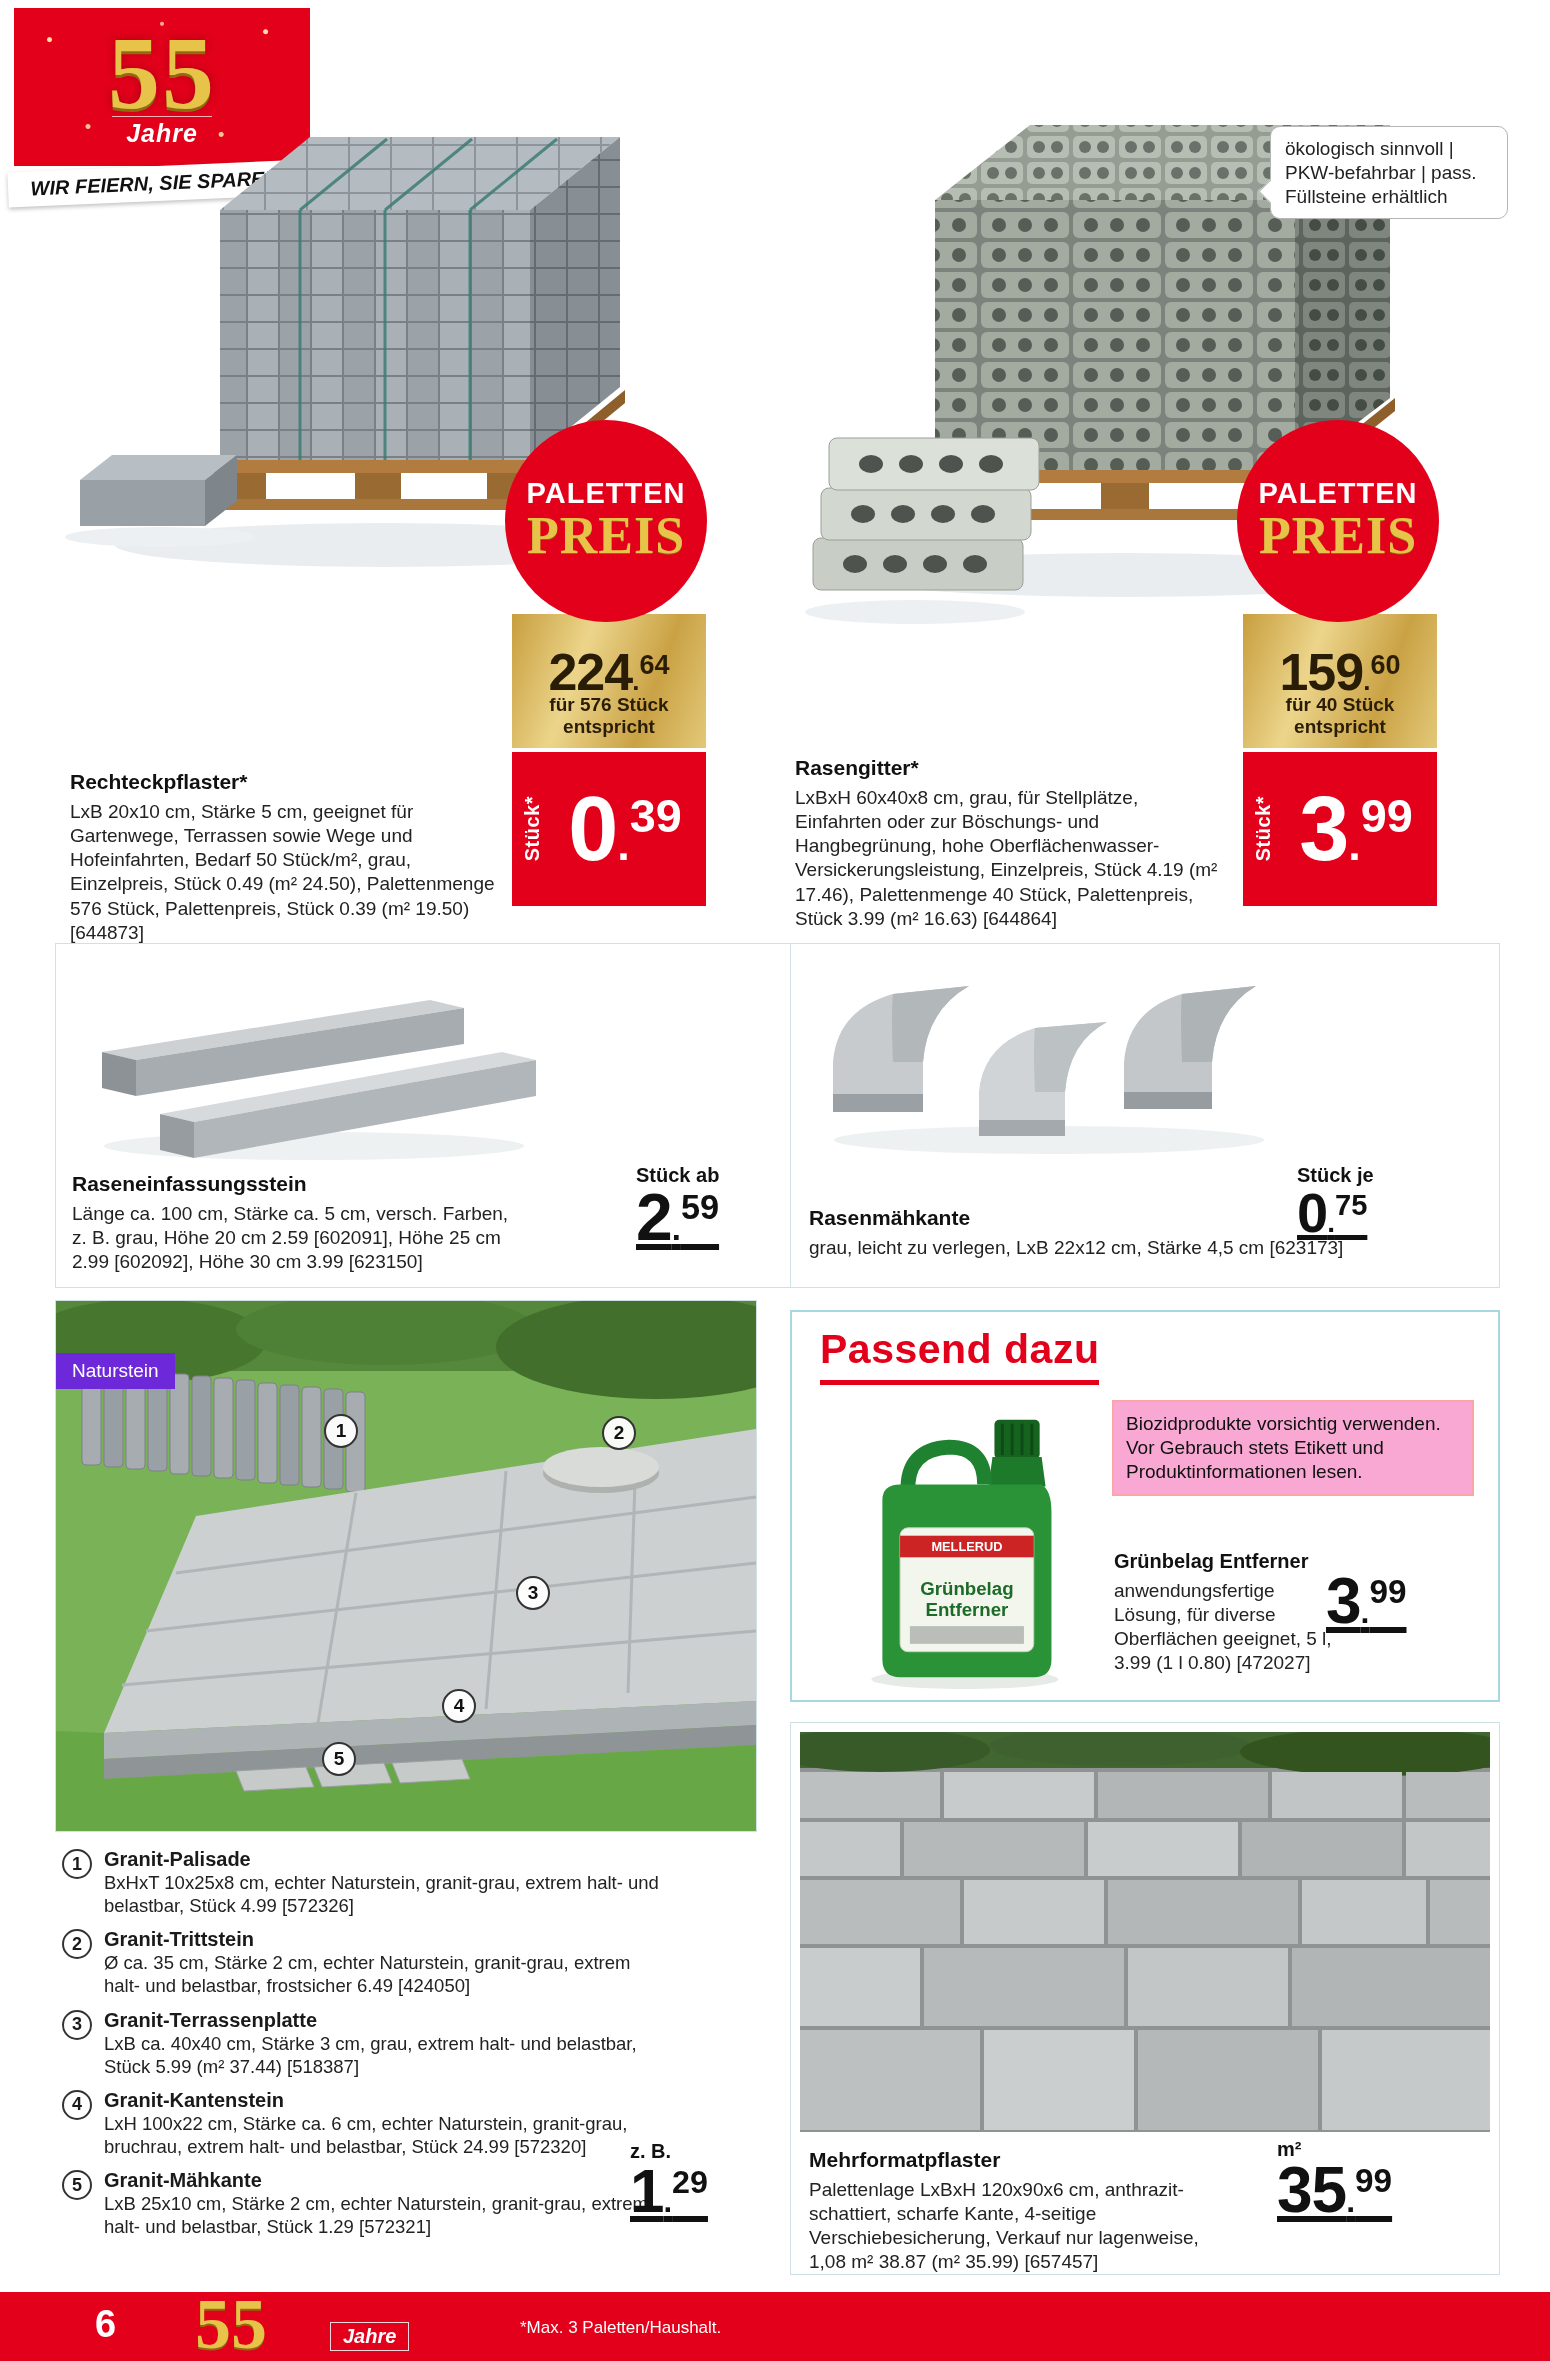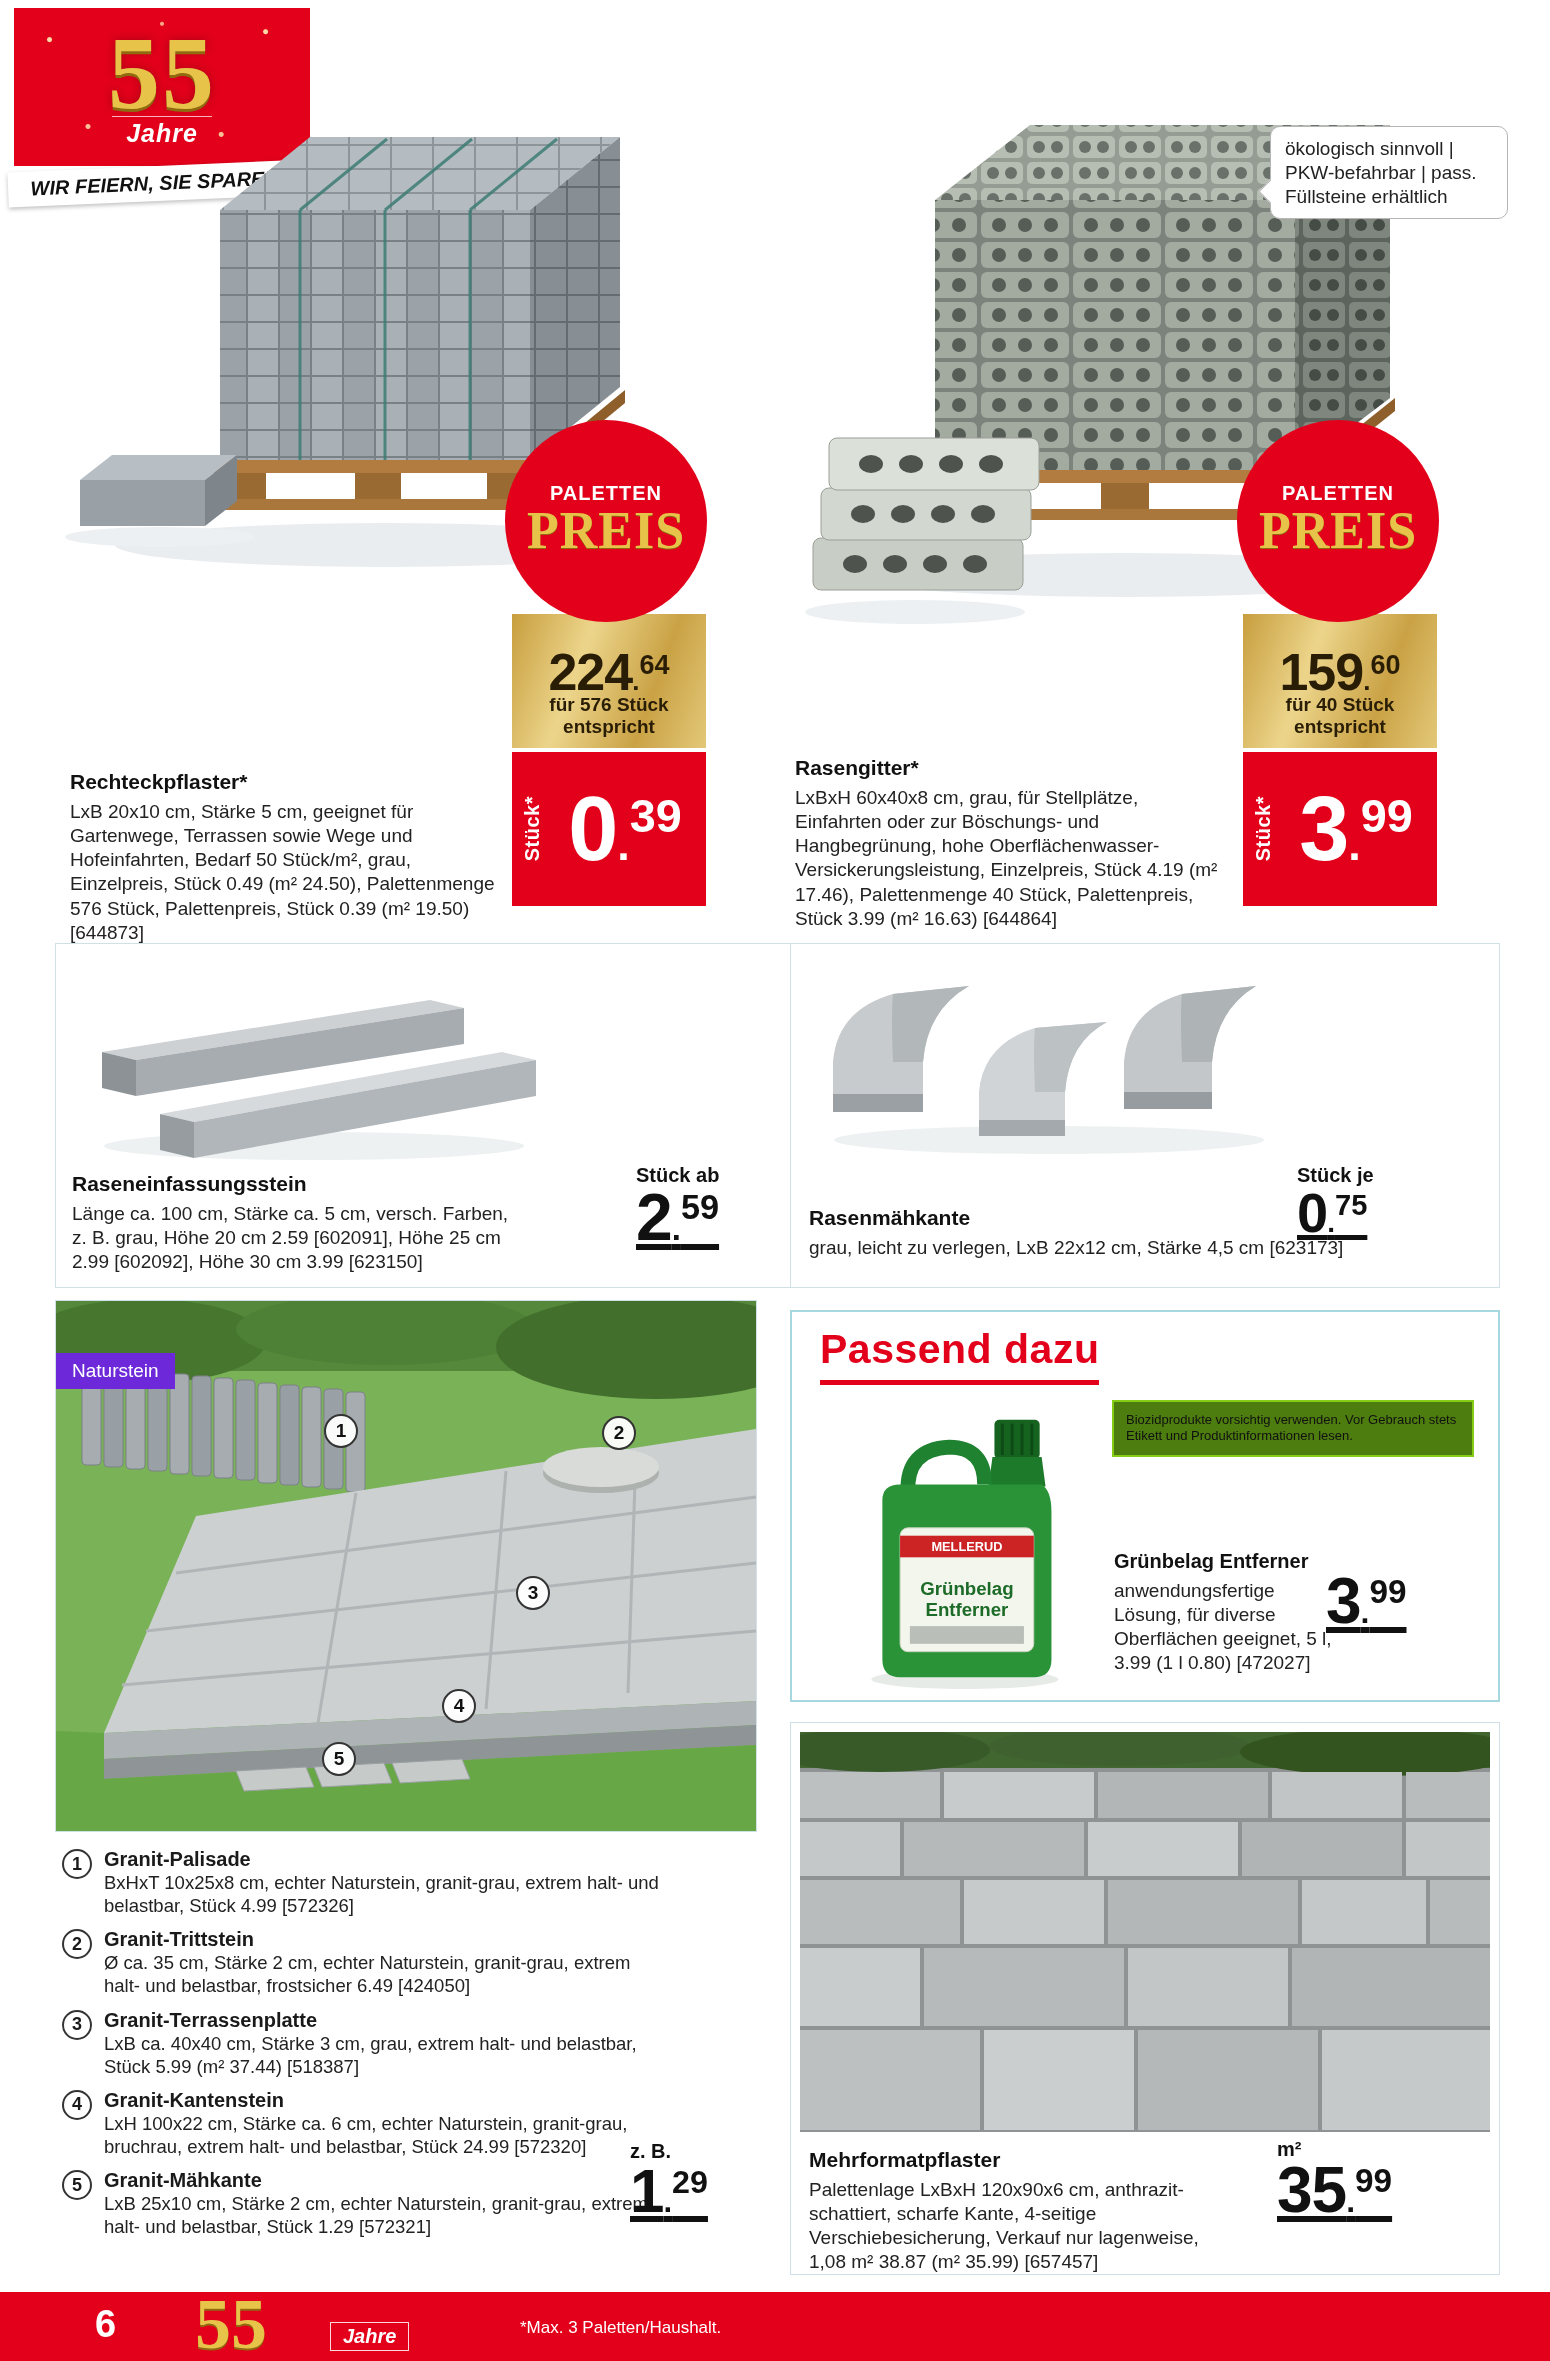--- a/index.html
+++ b/index.html
@@ -32,21 +32,21 @@
     text-align:center; padding:6px 4px; transform:rotate(-2.5deg);
     box-shadow:0 2px 4px rgba(0,0,0,.25);
   }
   .corner-mark { position:absolute; left:22px; top:18px; width:14px; height:8px; border-top:2px solid #777; border-bottom:2px solid #777; opacity:.8; }
 
   
   .pp-circle {
     border-radius:50%; background:#e2001a;
     display:flex; flex-direction:column; align-items:center; justify-content:center;
   }
-  .pp-circle .l1 { color:#fff; font-weight:700; font-size:20px; letter-spacing:1px; }
+  .pp-circle .l1 { color:#fff; font-weight:700; font-size:29px; letter-spacing:1px; }
   .pp-circle .l2 { color:#e8c34a; font-weight:700; font-size:52px; letter-spacing:1px; margin-top:-4px; font-family:"Liberation Serif", serif; text-shadow:0 1px 0 #8f6a10; }
   .gold-box {
     background:linear-gradient(110deg,#c89e3e 0%,#ecd58b 35%,#caa245 70%,#e3c878 100%);
     display:flex; flex-direction:column; align-items:center; justify-content:flex-end;
     padding-bottom:10px;
   }
   .gold-note { font-size:19px; font-weight:700; color:#2a1d05; line-height:1.15; }
   .red-price { background:#e2001a; display:flex; align-items:center; }
   .vert-label { writing-mode:vertical-rl; transform:rotate(180deg); color:#fff; font-weight:700; font-size:20px; margin-left:9px; letter-spacing:.5px; }
   .red-price .price { flex:1; text-align:center; }
@@ -76,21 +76,21 @@
   
   .naturstein-label { background:#6d28d9; color:#fff; font-size:19px; padding:7px 16px; display:inline-block; }
   .marker { position:absolute; width:34px; height:34px; border:2px solid #333; border-radius:50%; background:rgba(255,255,255,.95); color:#111; font-size:19px; font-weight:700; display:flex; align-items:center; justify-content:center; }
   .ns-item { display:flex; gap:12px; margin-bottom:11px; }
   .ns-num { flex:0 0 30px; width:30px; height:30px; border:2px solid #333; border-radius:50%; font-size:18px; font-weight:700; display:flex; align-items:center; justify-content:center; margin-top:1px; }
   .ns-name { font-size:20px; font-weight:700; }
   .ns-desc { font-size:18.5px; line-height:1.25; color:#222; width:560px; }
 
   
   .pd-heading { color:#e2001a; font-size:41px; font-weight:800; display:inline-block; border-bottom:5px solid #e2001a; padding-bottom:7px; letter-spacing:.5px; }
-  .warn-box { border:2px solid #84cc16; padding:10px 12px; font-size:13px; line-height:1.26; color:#111; background:#4d7c0f; }
+  .warn-box { border:2px solid #fca5a5; padding:10px 12px; font-size:19px; line-height:1.26; color:#111; background:#f9a8d4; }
 
   
   .footer-bar { position:absolute; left:0; top:2292px; width:1550px; height:69px; background:#e2001a; }
   .footer-num { position:absolute; left:95px; top:2303px; color:#fff; font-size:38px; font-weight:700; }
   .footer-55 { position:absolute; left:195px; top:2288px; font-size:72px; font-weight:800; color:#e8c34a; text-shadow:0 2px 0 #8f6a10; line-height:1; font-family:"Liberation Serif", serif; }
   .footer-jahre { position:absolute; left:330px; top:2322px; color:#fff; font-style:italic; font-weight:700; font-size:20px; border:1px solid rgba(255,255,255,.85); padding:2px 12px; }
   .footer-note { position:absolute; left:520px; top:2318px; color:#fff; font-size:17px; }
 
   svg { display:block; }
   svg text { font-family:"Liberation Sans", sans-serif; }

